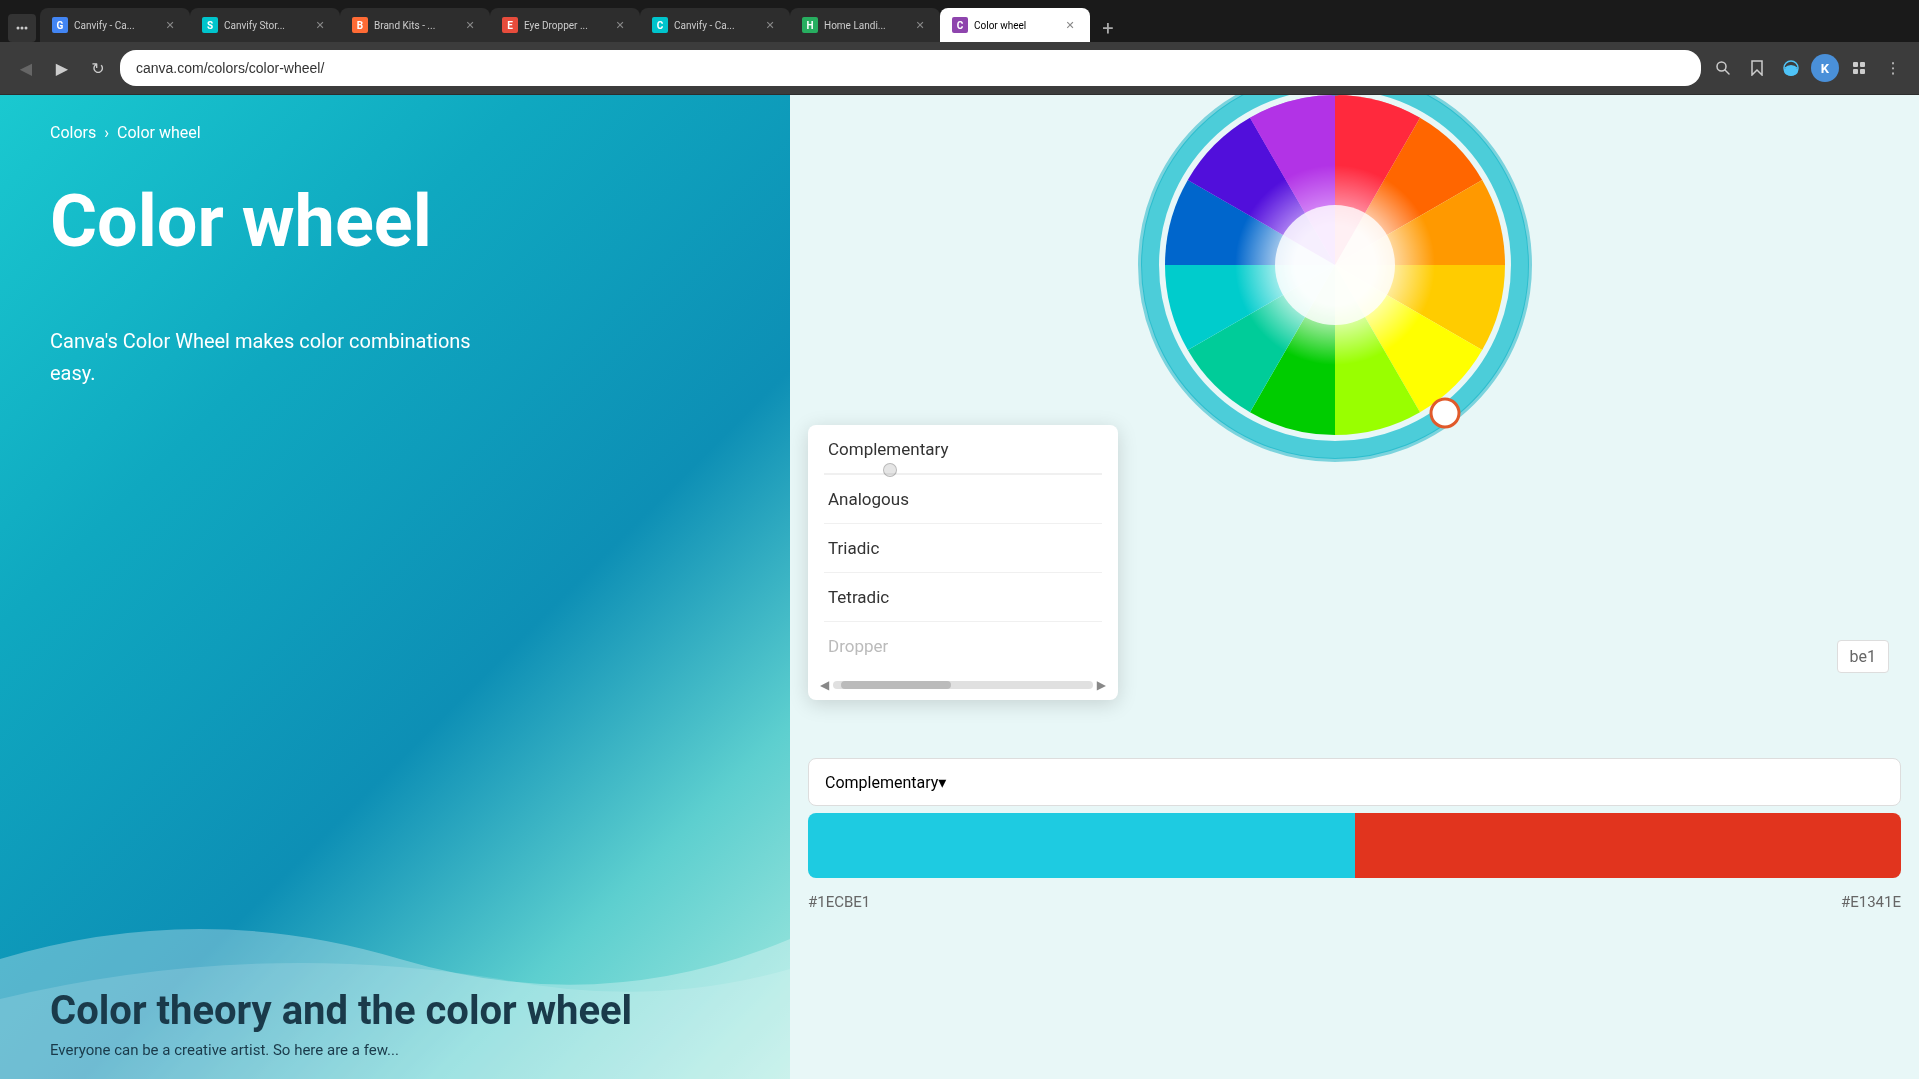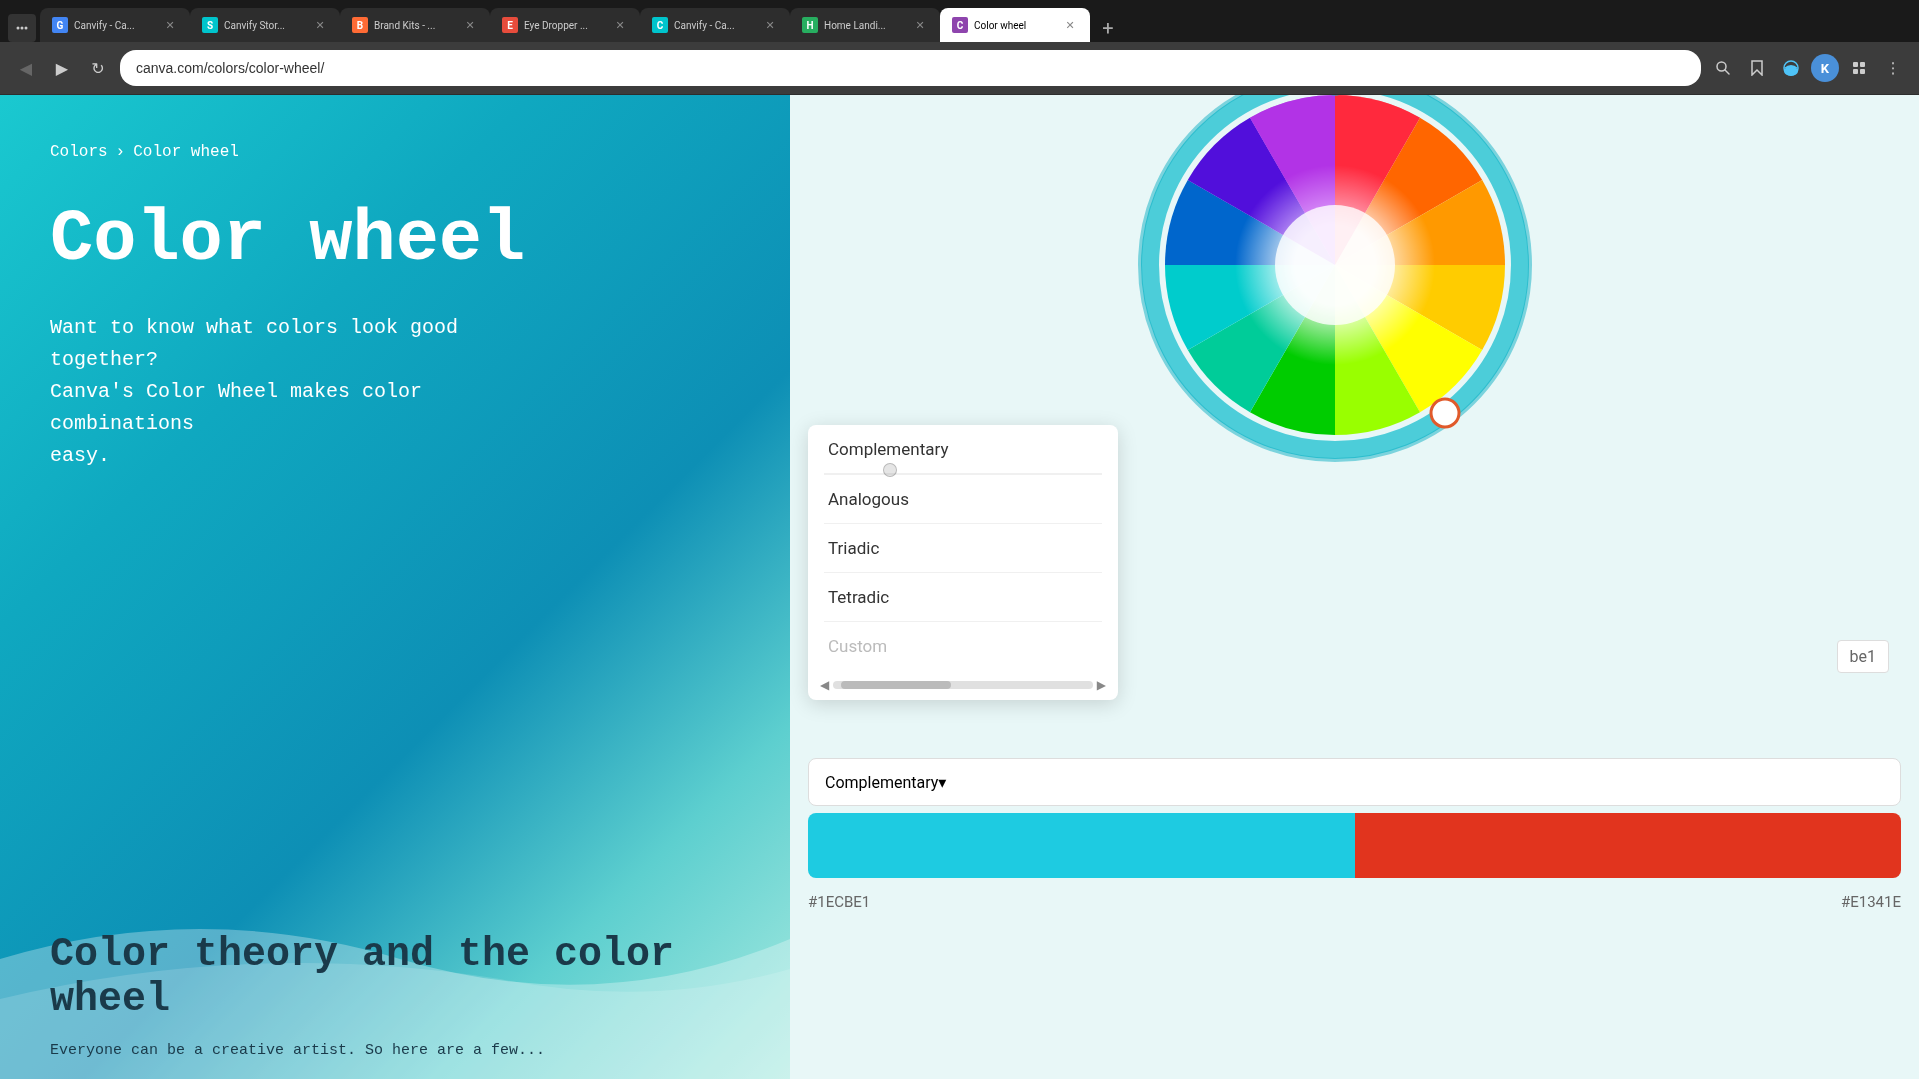--- a/index.html
+++ b/index.html
@@ -20,21 +20,21 @@
     .nav-btn.disabled { color: #666; cursor: default; }
     .address-input { flex: 1; height: 36px; background: #fff; border: none; border-radius: 16px; padding: 0 16px; font-size: 14px; color: #333; outline: none; }
     .toolbar-right { display: flex; align-items: center; gap: 6px; }
     .toolbar-icon { width: 28px; height: 28px; display: flex; align-items: center; justify-content: center; color: #ccc; font-size: 15px; cursor: pointer; border-radius: 50%; }
     .profile-btn { width: 28px; height: 28px; border-radius: 50%; background: #4a90d9; display: flex; align-items: center; justify-content: center; color: #fff; font-size: 13px; font-weight: bold; cursor: pointer; }
 
     
     .page-content { display: flex; height: calc(1079px - 95px); }
 
     
-    .left-side { flex: 0 0 790px; background: linear-gradient(135deg, #1ac9d0 0%, #0fa8c0 30%, #0d8fb5 60%, #5dcfcf 80%, #a8eae0 100%); position: relative; padding: 48px 50px; overflow: hidden; font-family: Liberation Mono, monospace; }
+    .left-side { flex: 0 0 790px; background: linear-gradient(135deg, #1ac9d0 0%, #0fa8c0 30%, #0d8fb5 60%, #5dcfcf 80%, #a8eae0 100%); position: relative; padding: 28px 50px; overflow: hidden; }
 
     .breadcrumb { display: flex; align-items: center; gap: 8px; margin-bottom: 40px; }
     .breadcrumb-item { font-size: 16px; color: #fff; cursor: pointer; }
     .breadcrumb-separator { color: #fff; font-size: 16px; }
     .breadcrumb-current { font-size: 16px; color: #fff; }
 
     .page-title { font-size: 72px; font-weight: 700; color: #fff; line-height: 1.1; margin-bottom: 32px; }
 
     .page-description { font-size: 20px; color: #fff; line-height: 1.6; max-width: 500px; }
 
@@ -169,33 +169,33 @@
 
     <div class="breadcrumb">
       <span class="breadcrumb-item">Colors</span>
       <span class="breadcrumb-separator">›</span>
       <span class="breadcrumb-current">Color wheel</span>
     </div>
 
     <h1 class="page-title">Color wheel</h1>
 
     <p class="page-description">
-      <span>Want to know what colors look good together?</span><br>
+      <br>
       <span>Canva's Color Wheel makes color combinations</span><br>
       <span>easy.</span>
     </p>
 
     <div class="wave-decoration">
       <svg viewBox="0 0 790 200" preserveAspectRatio="none">
         <path d="M0 80 Q200 20 400 80 Q600 140 790 60 L790 200 L0 200 Z" fill="rgba(255,255,255,0.3)"></path>
         <path d="M0 120 Q250 60 500 100 Q650 130 790 90 L790 200 L0 200 Z" fill="rgba(255,255,255,0.15)"></path>
       </svg>
     </div>
 
-    <div style="position:absolute;bottom:57px;left:50px;">
+    <div style="position:absolute;bottom:45px;left:50px;">
       <h2 style="font-size:40px;font-weight:700;color:#1a3a4a;">Color theory and the color wheel</h2>
     </div>
     <div style="position:absolute;bottom:20px;left:50px;font-size:15px;color:#1a3a4a;">Everyone can be a creative artist. So here are a few...</div>
   </div>
 
   <div class="right-side" style="position:relative;background:#e8f7f7;padding-left:15px;">
 
     <div class="color-wheel-container">
       <svg class="color-wheel-svg" viewBox="0 0 460 460">
         <defs>
@@ -253,21 +253,21 @@
     <div class="dropdown-panel">
       <div class="dropdown-item">Complementary</div>
       <div class="dropdown-divider"></div>
       <div class="dropdown-divider"></div>
       <div class="dropdown-item">Analogous</div>
       <div class="dropdown-divider"></div>
       <div class="dropdown-item">Triadic</div>
       <div class="dropdown-divider"></div>
       <div class="dropdown-item">Tetradic</div>
       <div class="dropdown-divider"></div>
-      <div class="dropdown-item disabled">Custom</div>
+      <div class="dropdown-item disabled">Dropper</div>
 
       <div class="scrollbar-container">
         <div style="display:flex;align-items:center;gap:4px;">
           <span style="color:#888;font-size:12px;cursor:pointer;">◀</span>
           <div style="flex:1;height:8px;background:#e0e0e0;border-radius:4px;position:relative;">
             <div style="position:absolute;left:8px;top:0;width:110px;height:8px;background:#bbb;border-radius:4px;"></div>
           </div>
           <span style="color:#888;font-size:12px;cursor:pointer;">▶</span>
         </div>
       </div>

